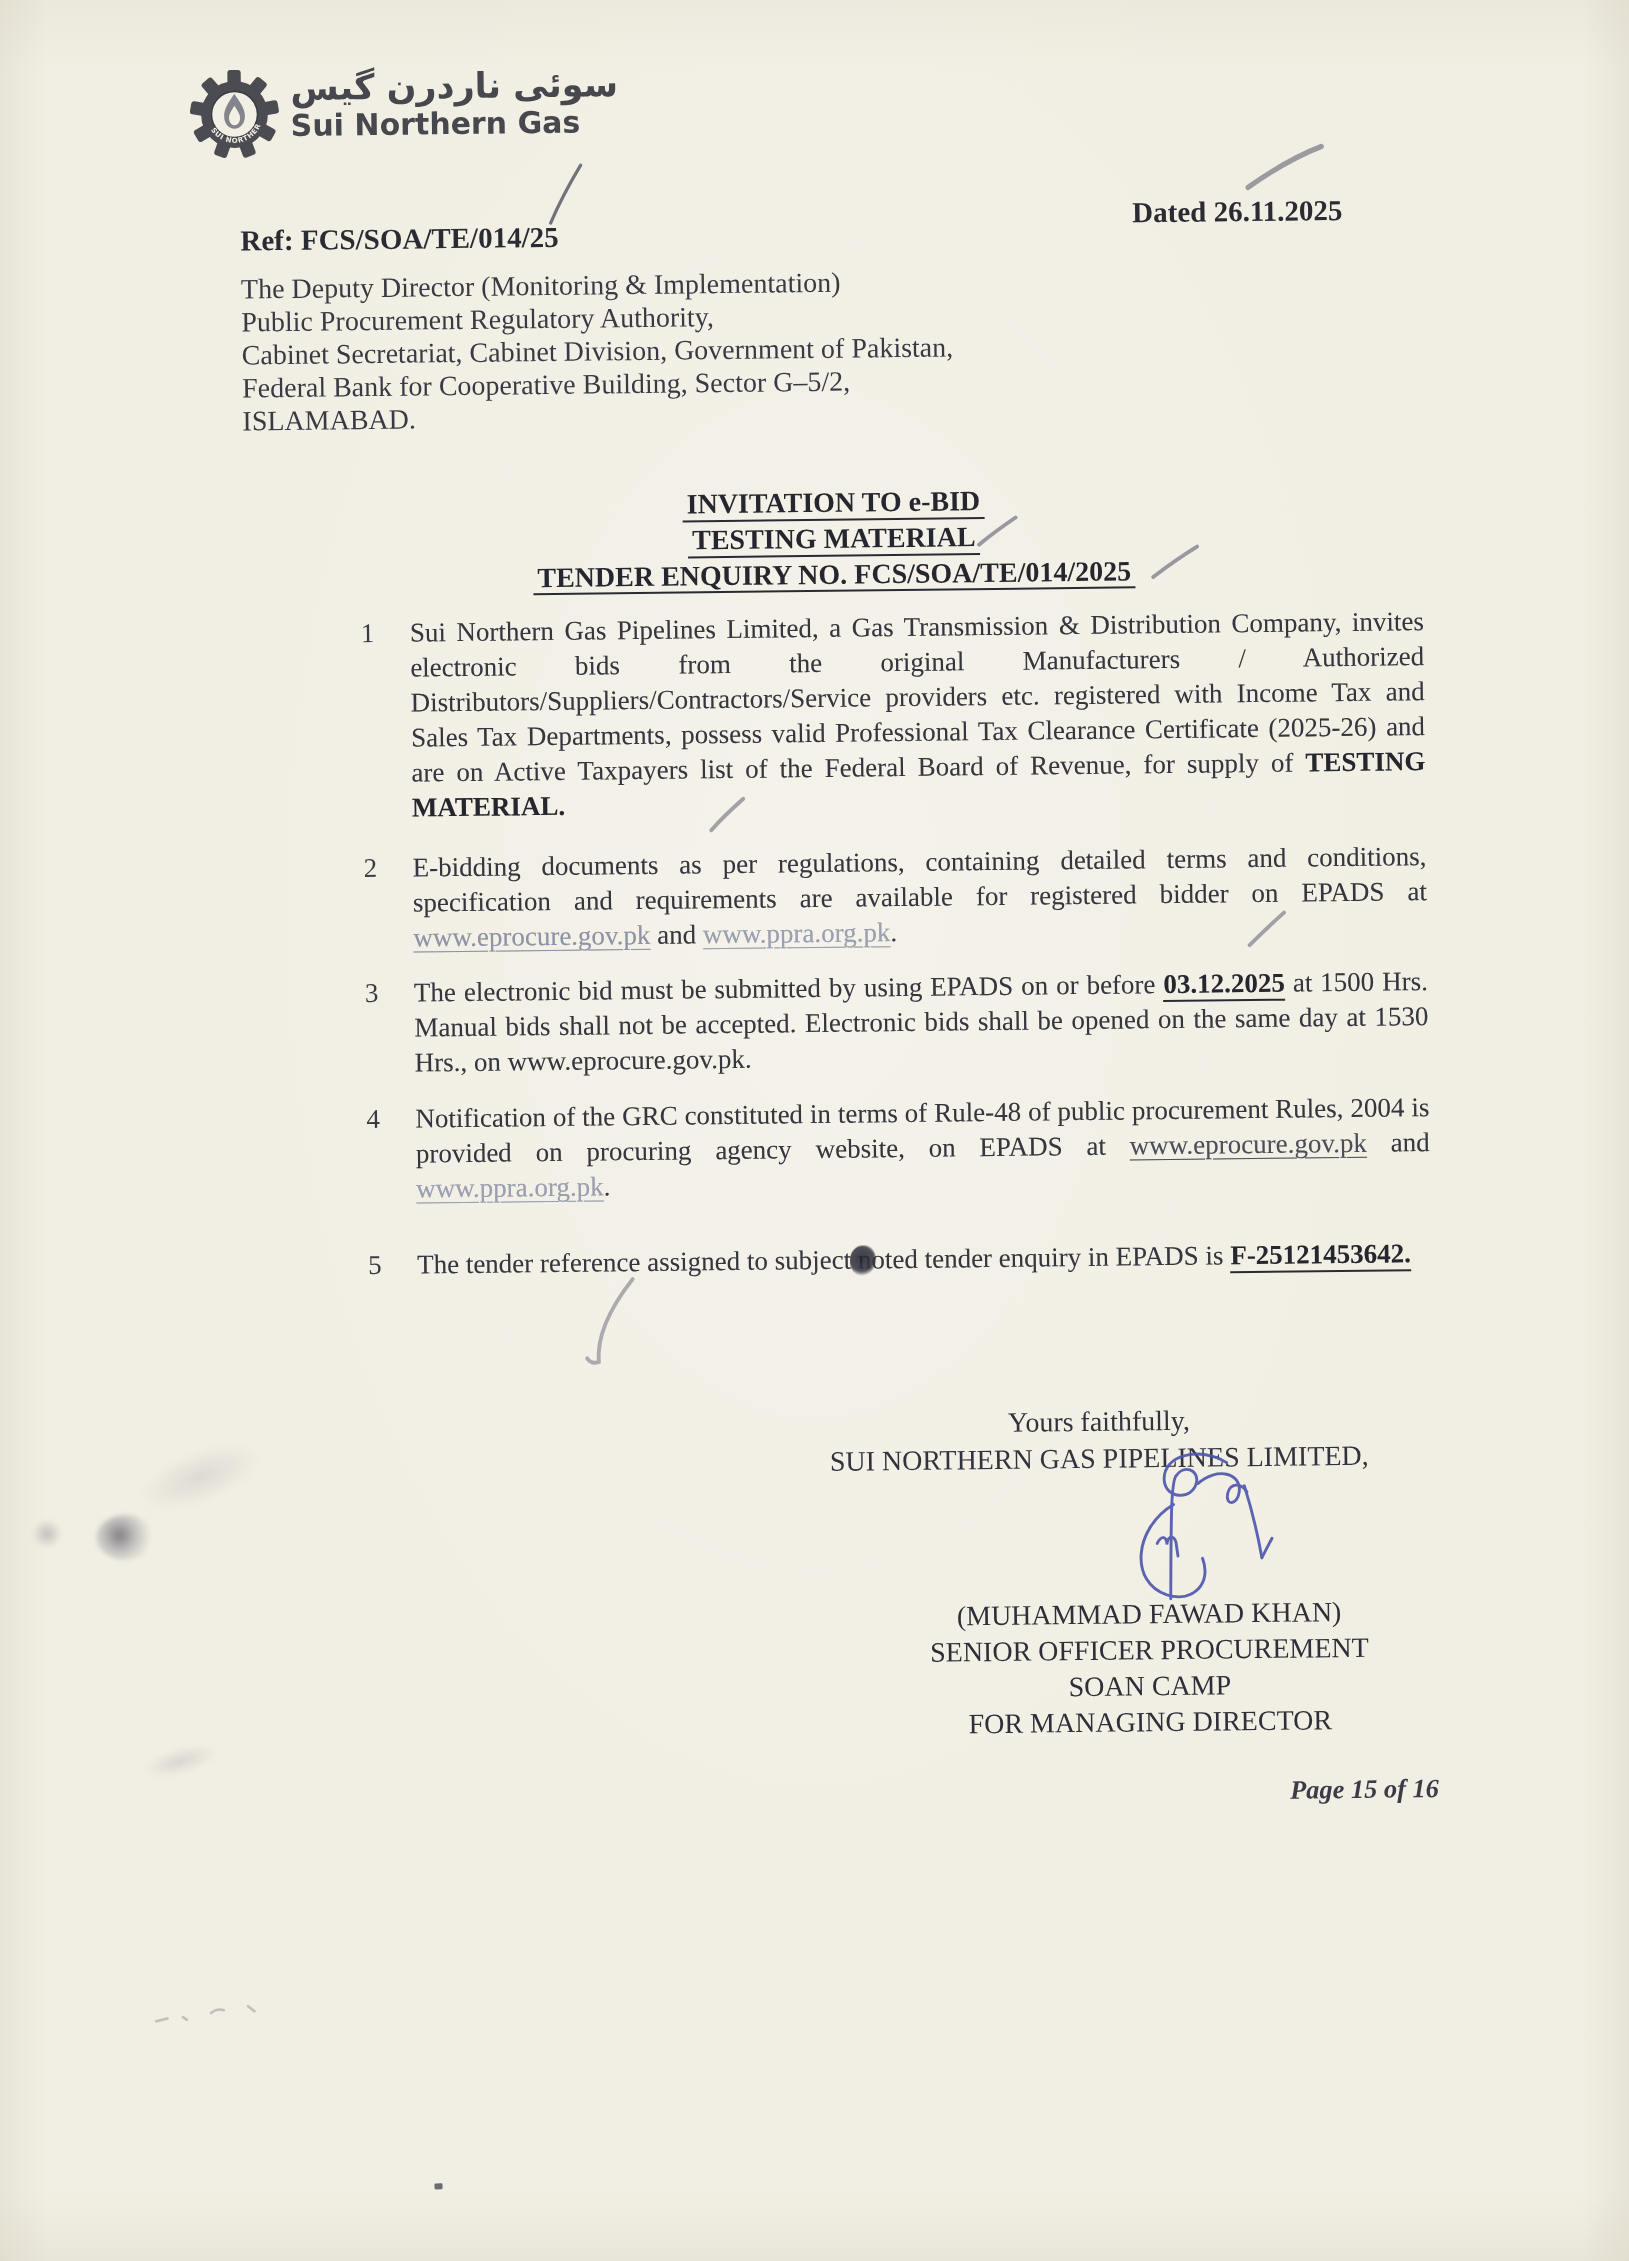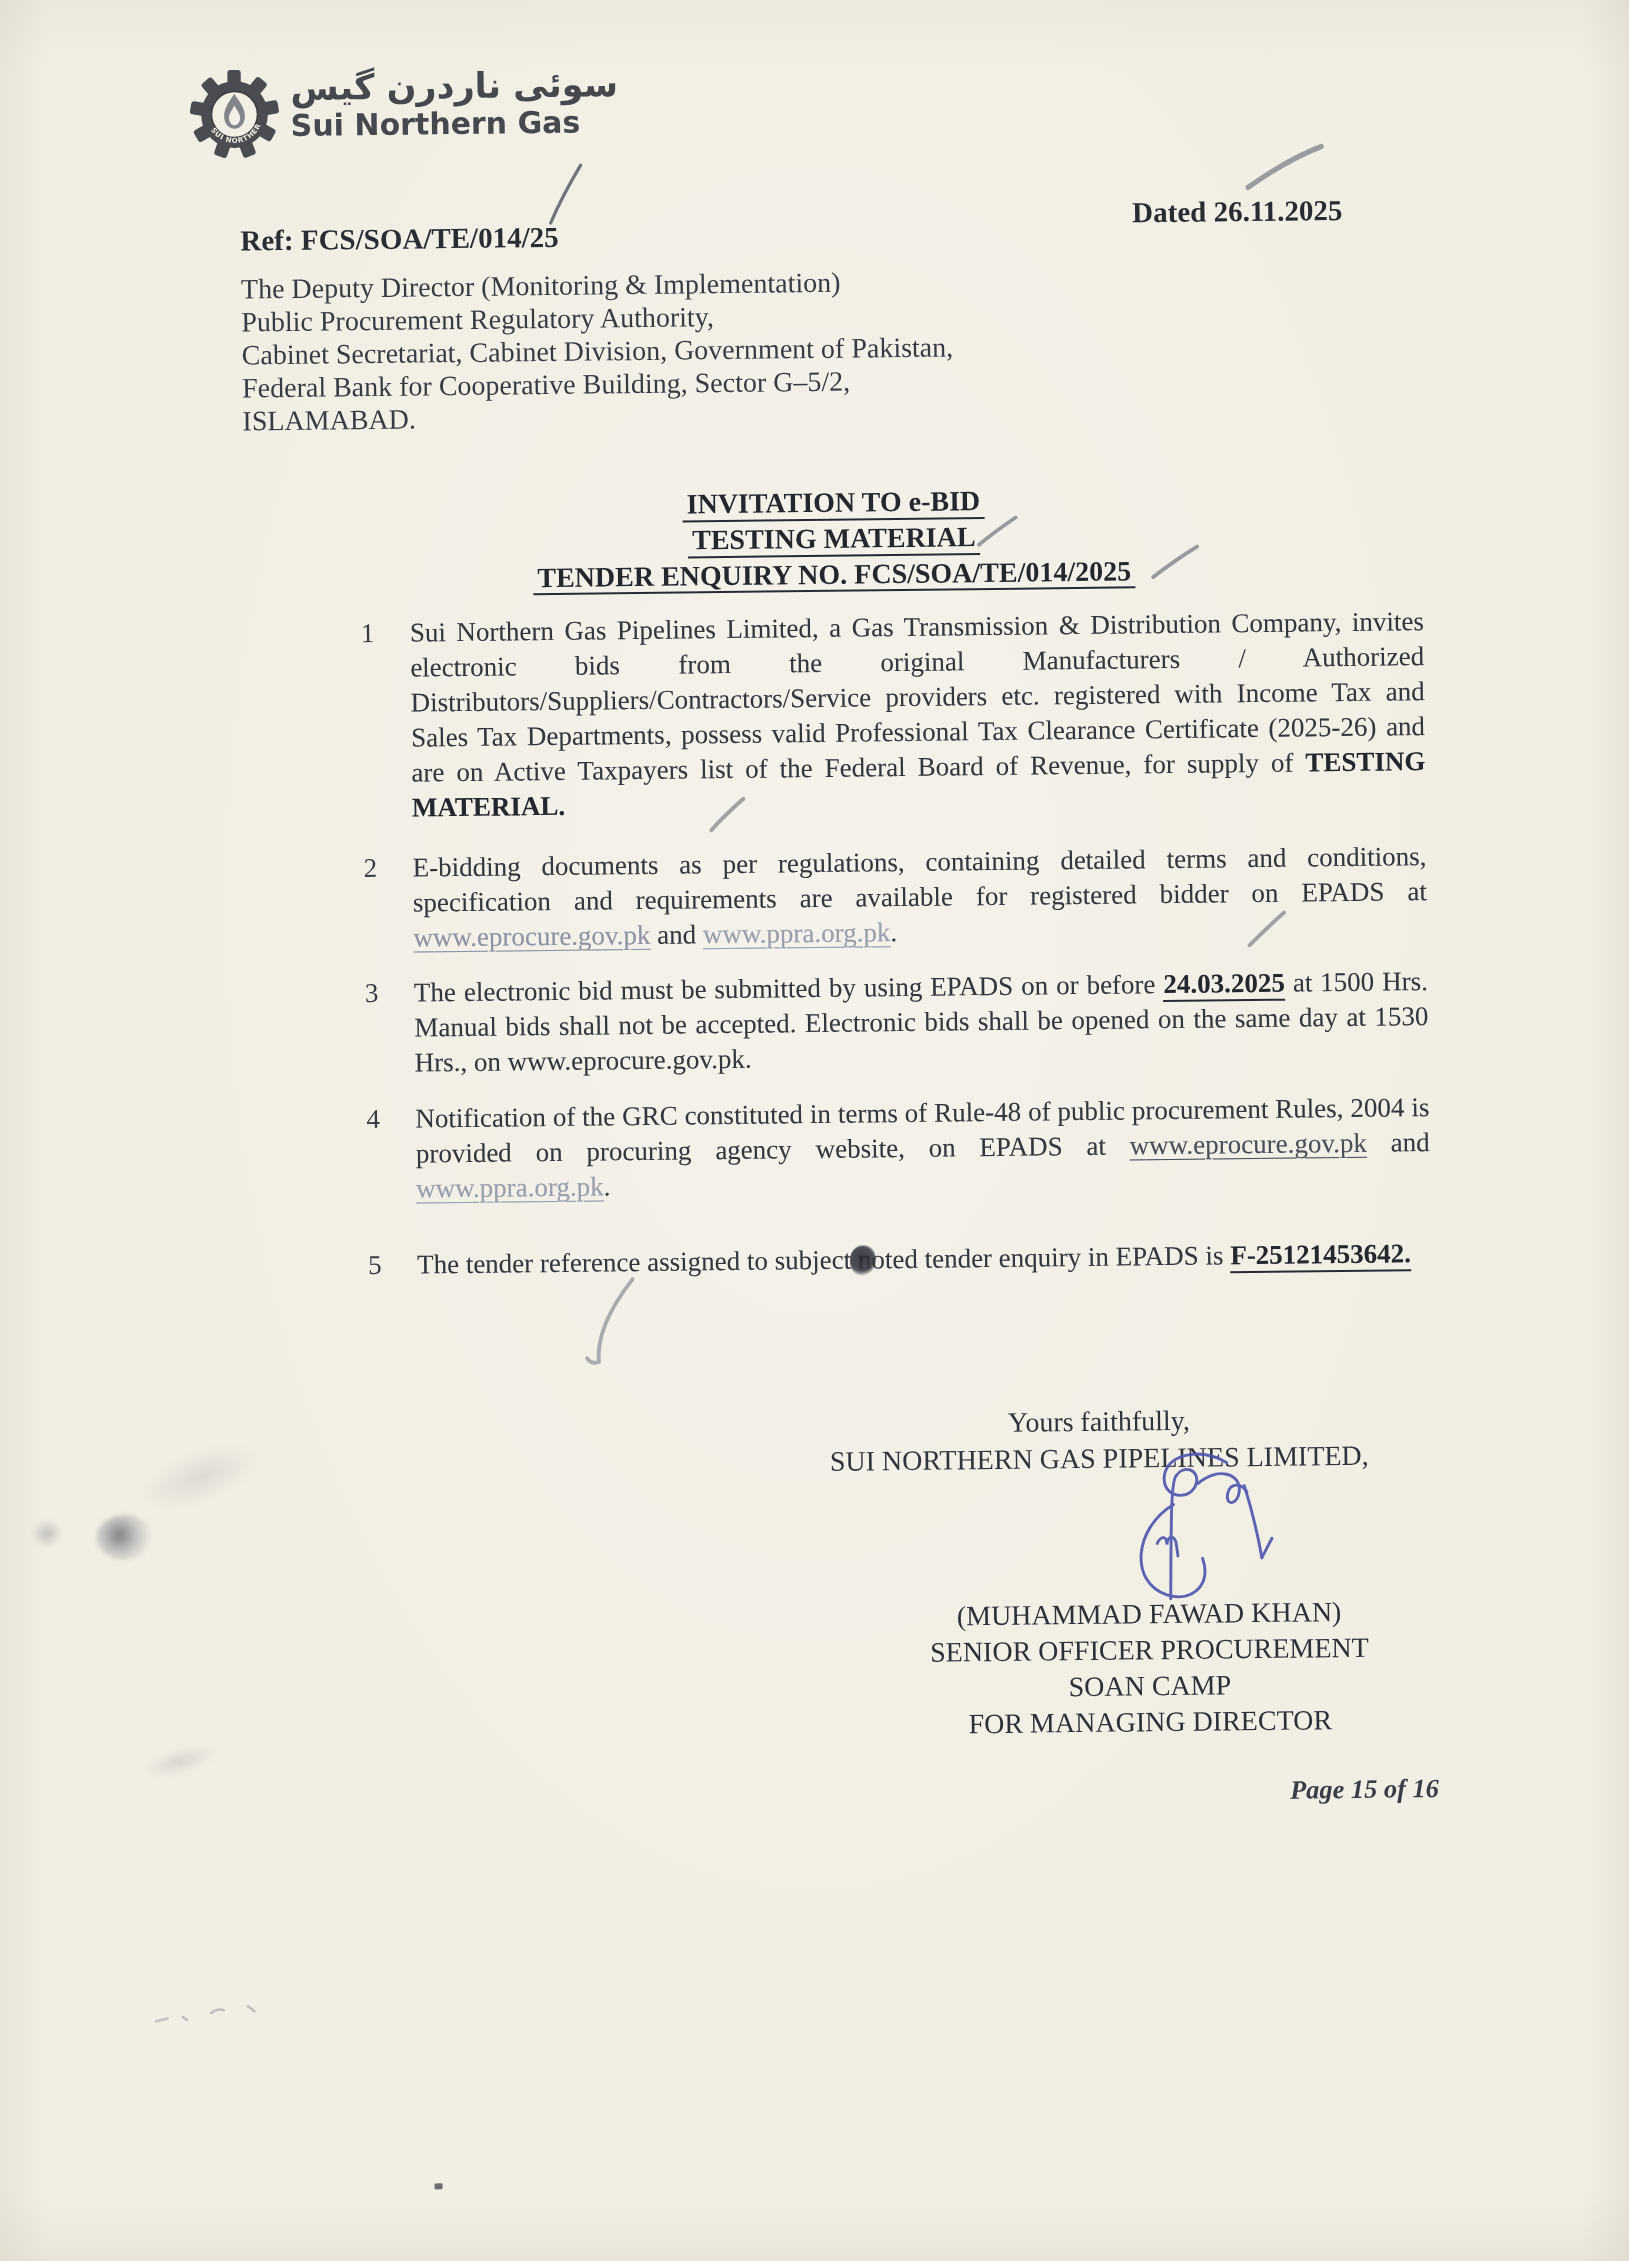--- a/index.html
+++ b/index.html
@@ -112,21 +112,21 @@
   <div class="item" style="top:611px" id="item-0">
     <div class="item-num">1</div>
     <div class="item-body"><span class="seg-n">Sui Northern Gas Pipelines Limited, a Gas Transmission &amp; Distribution Company, invites electronic bids from the original Manufacturers / Authorized Distributors/Suppliers/Contractors/Service providers etc. registered with Income Tax and Sales Tax Departments, possess valid Professional Tax Clearance Certificate (2025-26) and are on Active Taxpayers list of the Federal Board of Revenue, for supply of </span><span class="seg-b">TESTING MATERIAL.</span></div>
   </div>
   <div class="item" style="top:846px" id="item-1">
     <div class="item-num">2</div>
     <div class="item-body"><span class="seg-n">E-bidding documents as per regulations, containing detailed terms and conditions, specification and requirements are available for registered bidder on EPADS at </span><span class="seg-l">www.eprocure.gov.pk</span><span class="seg-n"> and </span><span class="seg-l2">www.ppra.org.pk</span><span class="seg-n">.</span></div>
   </div>
   <div class="item" style="top:971px" id="item-2">
     <div class="item-num">3</div>
-    <div class="item-body"><span class="seg-n">The electronic bid must be submitted by using EPADS on or before </span><span class="seg-bu">24.03.2025</span><span class="seg-n"> at 1500 Hrs. Manual bids shall not be accepted. Electronic bids shall be opened on the same day at 1530 Hrs., on www.eprocure.gov.pk.</span></div>
+    <div class="item-body"><span class="seg-n">The electronic bid must be submitted by using EPADS on or before </span><span class="seg-bu">03.12.2025</span><span class="seg-n"> at 1500 Hrs. Manual bids shall not be accepted. Electronic bids shall be opened on the same day at 1530 Hrs., on www.eprocure.gov.pk.</span></div>
   </div>
   <div class="item" style="top:1097px" id="item-3">
     <div class="item-num">4</div>
     <div class="item-body"><span class="seg-n">Notification of the GRC constituted in terms of Rule-48 of public procurement Rules, 2004 is provided on procuring agency website, on EPADS at </span><span class="seg-lu">www.eprocure.gov.pk</span><span class="seg-n"> and </span><span class="seg-l2">www.ppra.org.pk</span><span class="seg-n">.</span></div>
   </div>
   <div class="item" style="top:1243px" id="item-4">
     <div class="item-num">5</div>
     <div class="item-body"><span class="seg-n">The tender reference assigned to subject noted tender enquiry in EPADS is </span><span class="seg-bu">F-25121453642.</span></div>
   </div>
 

